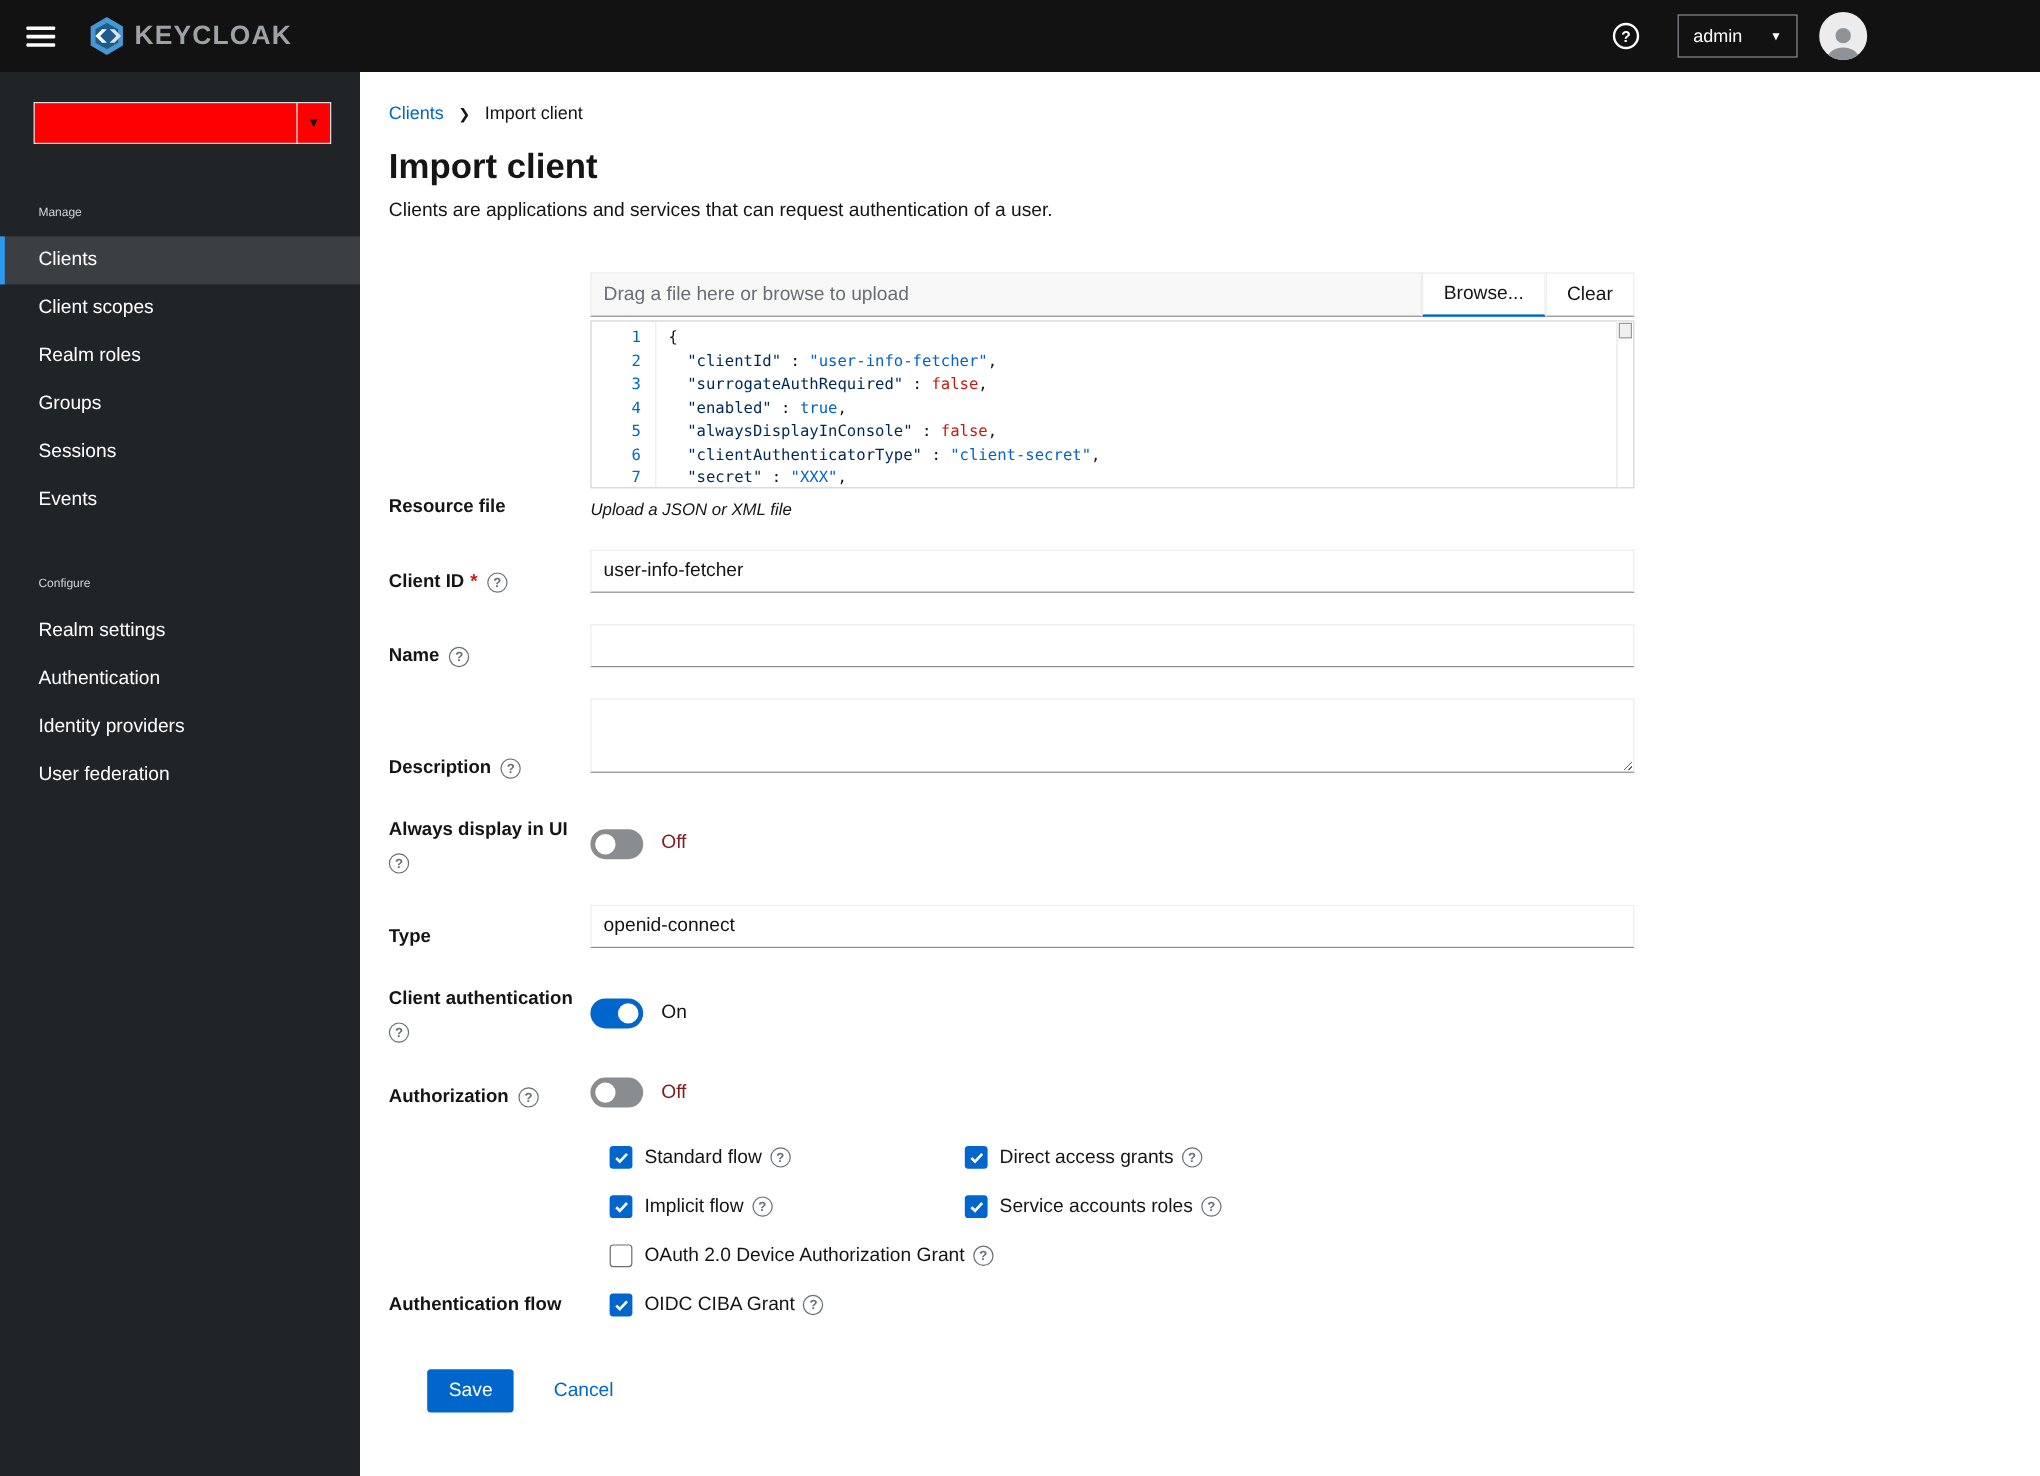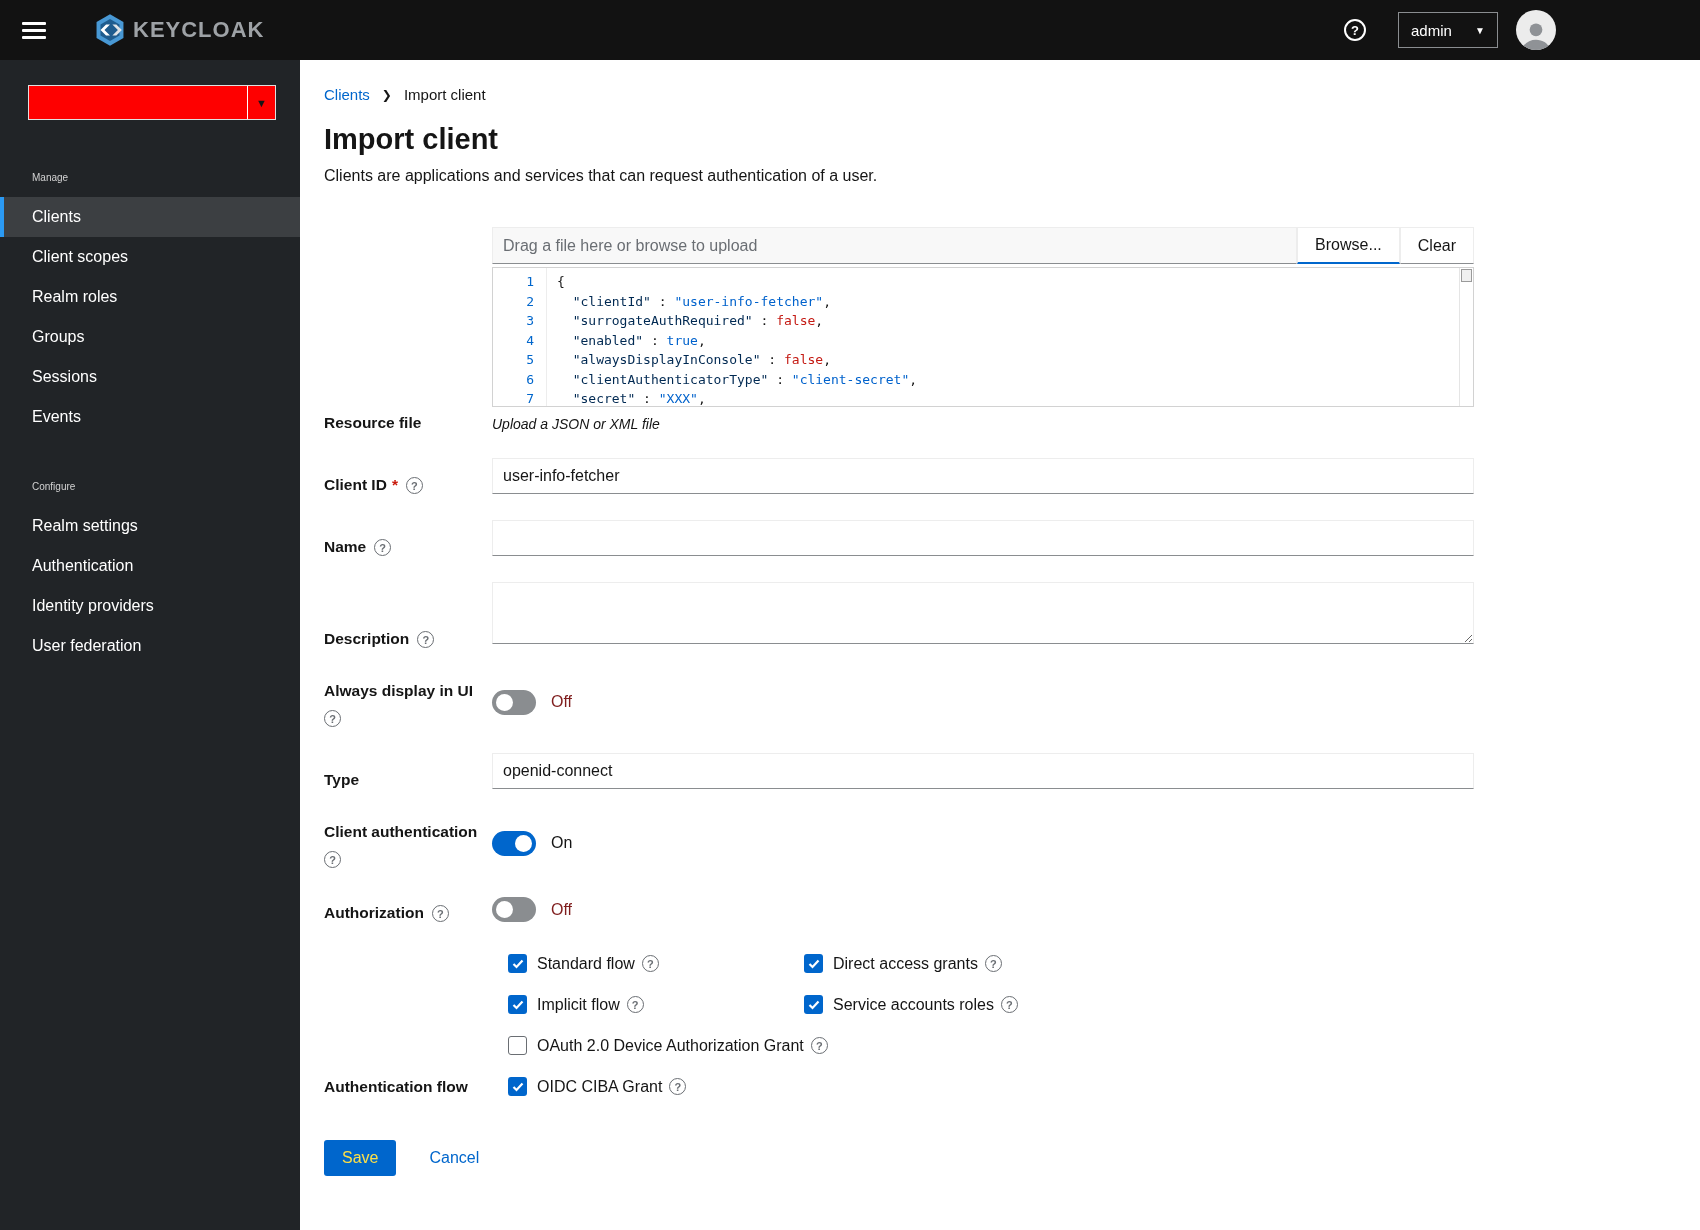--- a/index.html
+++ b/index.html
@@ -1,20 +1,20 @@
 <!DOCTYPE html>
 <html><head>
 <meta charset="utf-8">
 <style>
   * { box-sizing: border-box; margin: 0; padding: 0; }
   html,body { width:1700px; height:1230px; overflow:hidden; background:#fff;
     font-family:"Liberation Sans", sans-serif; color:#151515; }
 
   
-  .header { height:60px; background:#121212; display:flex; align-items:center; padding:0 144px 0 22px;gap:21px; }
+  .header { height:60px; background:#121212; display:flex; align-items:center; padding:0 144px 0 22px; }
   .hamburger { width:24px; display:flex; flex-direction:column; gap:4px; cursor:pointer; }
   .hamburger span { display:block; height:3px; background:#fff; border-radius:1px; }
   .logo { display:flex; align-items:center; gap:4px; margin-left:24px; }
   .logo-text { color:#9ea2a6; font-size:22px; font-weight:bold; letter-spacing:1px; }
   .header-right { margin-left:auto; display:flex; align-items:center; gap:18px; }
   .help-circle { width:22px; height:22px; border:2px solid #fff; border-radius:50%;
     color:#fff; font-size:13px; font-weight:bold; display:flex; align-items:center; justify-content:center;
     cursor:pointer; margin-right:14px; }
   .user-dropdown { border:1px solid #8a8d90; height:36px; width:100px; display:flex; align-items:center;
     justify-content:space-between; padding:0 12px; color:#fff; font-size:15px; cursor:pointer; }
@@ -48,21 +48,21 @@
 
   
   .form { margin-top:42px; }
   .form-row { display:flex; margin-bottom:26px; }
   .form-label { width:168px; flex-shrink:0; padding-top:8px; font-size:15.5px; font-weight:bold;
     display:flex; align-items:flex-end; flex-wrap:wrap; gap:8px; row-gap:10px; line-height:18px; }
   .req { color:#c9190b; margin-left:-3px; }
   .q { width:17px; height:17px; border-radius:50%; border:1px solid #6a6e73; color:#6a6e73;
     font-size:11px; font-weight:bold; display:inline-flex; align-items:center; justify-content:center;
     flex-shrink:0; cursor:pointer; }
-  .field { width:982px; }
+  .field { width:870px; }
 
   
   .upload-bar { display:flex; height:37px; }
   .upload-input { flex:1; background:#f8f8f8; border:1px solid #ededed; border-bottom-color:#8a8d90;
     display:flex; align-items:center; padding:0 10px; color:#6a6e73; font-size:16px; cursor:pointer; }
   .btn-ctrl { background:#fff; border:1px solid #ededed; border-bottom:1px solid #8a8d90;
     font-size:16px; color:#151515; padding:0 17px; cursor:pointer; font-family:inherit; }
   .btn-browse { border-bottom:2px solid #0066cc; }
   .upload-helper { font-size:14px; margin-top:9px; color:#151515;font-style:italic; }
 
@@ -99,22 +99,22 @@
   .flow-grid { display:grid; grid-template-columns:296px auto; row-gap:22px; padding-top:6px; }
   .flow-item { display:flex; align-items:center;padding-left:16px; }
   .flow-item.full { grid-column:1 / -1; }
   .cb { width:19px; height:19px; border-radius:3px; background:#0066cc; display:inline-flex;
     align-items:center; justify-content:center; flex-shrink:0; cursor:pointer; }
   .cb.unchecked { background:#fff; border:1px solid #6a6e73; }
   .cb-label { font-size:16px; margin:0 7px 0 10px; }
 
   
   .actions { display:flex; align-items:center; margin-top:44px; }
-  .btn-save { background:#0066cc; color:#fde047; border:none; border-radius:3px; font-size:16px;
-    padding:9px 18px; cursor:pointer; font-family:inherit; }
+  .btn-save { background:#0066cc; color:#ffffff; border:none; border-radius:3px; font-size:16px;
+    padding:9px 18px; cursor:pointer; font-family:inherit;margin-left:32px; }
   .link-cancel { color:#0066cc; font-size:16px; margin-left:33px; text-decoration:none; cursor:pointer; }
 </style>
 </head>
 <body>
 
 <div class="header">
   <div class="hamburger">
     <span></span>
       <span></span>
       <span></span>

